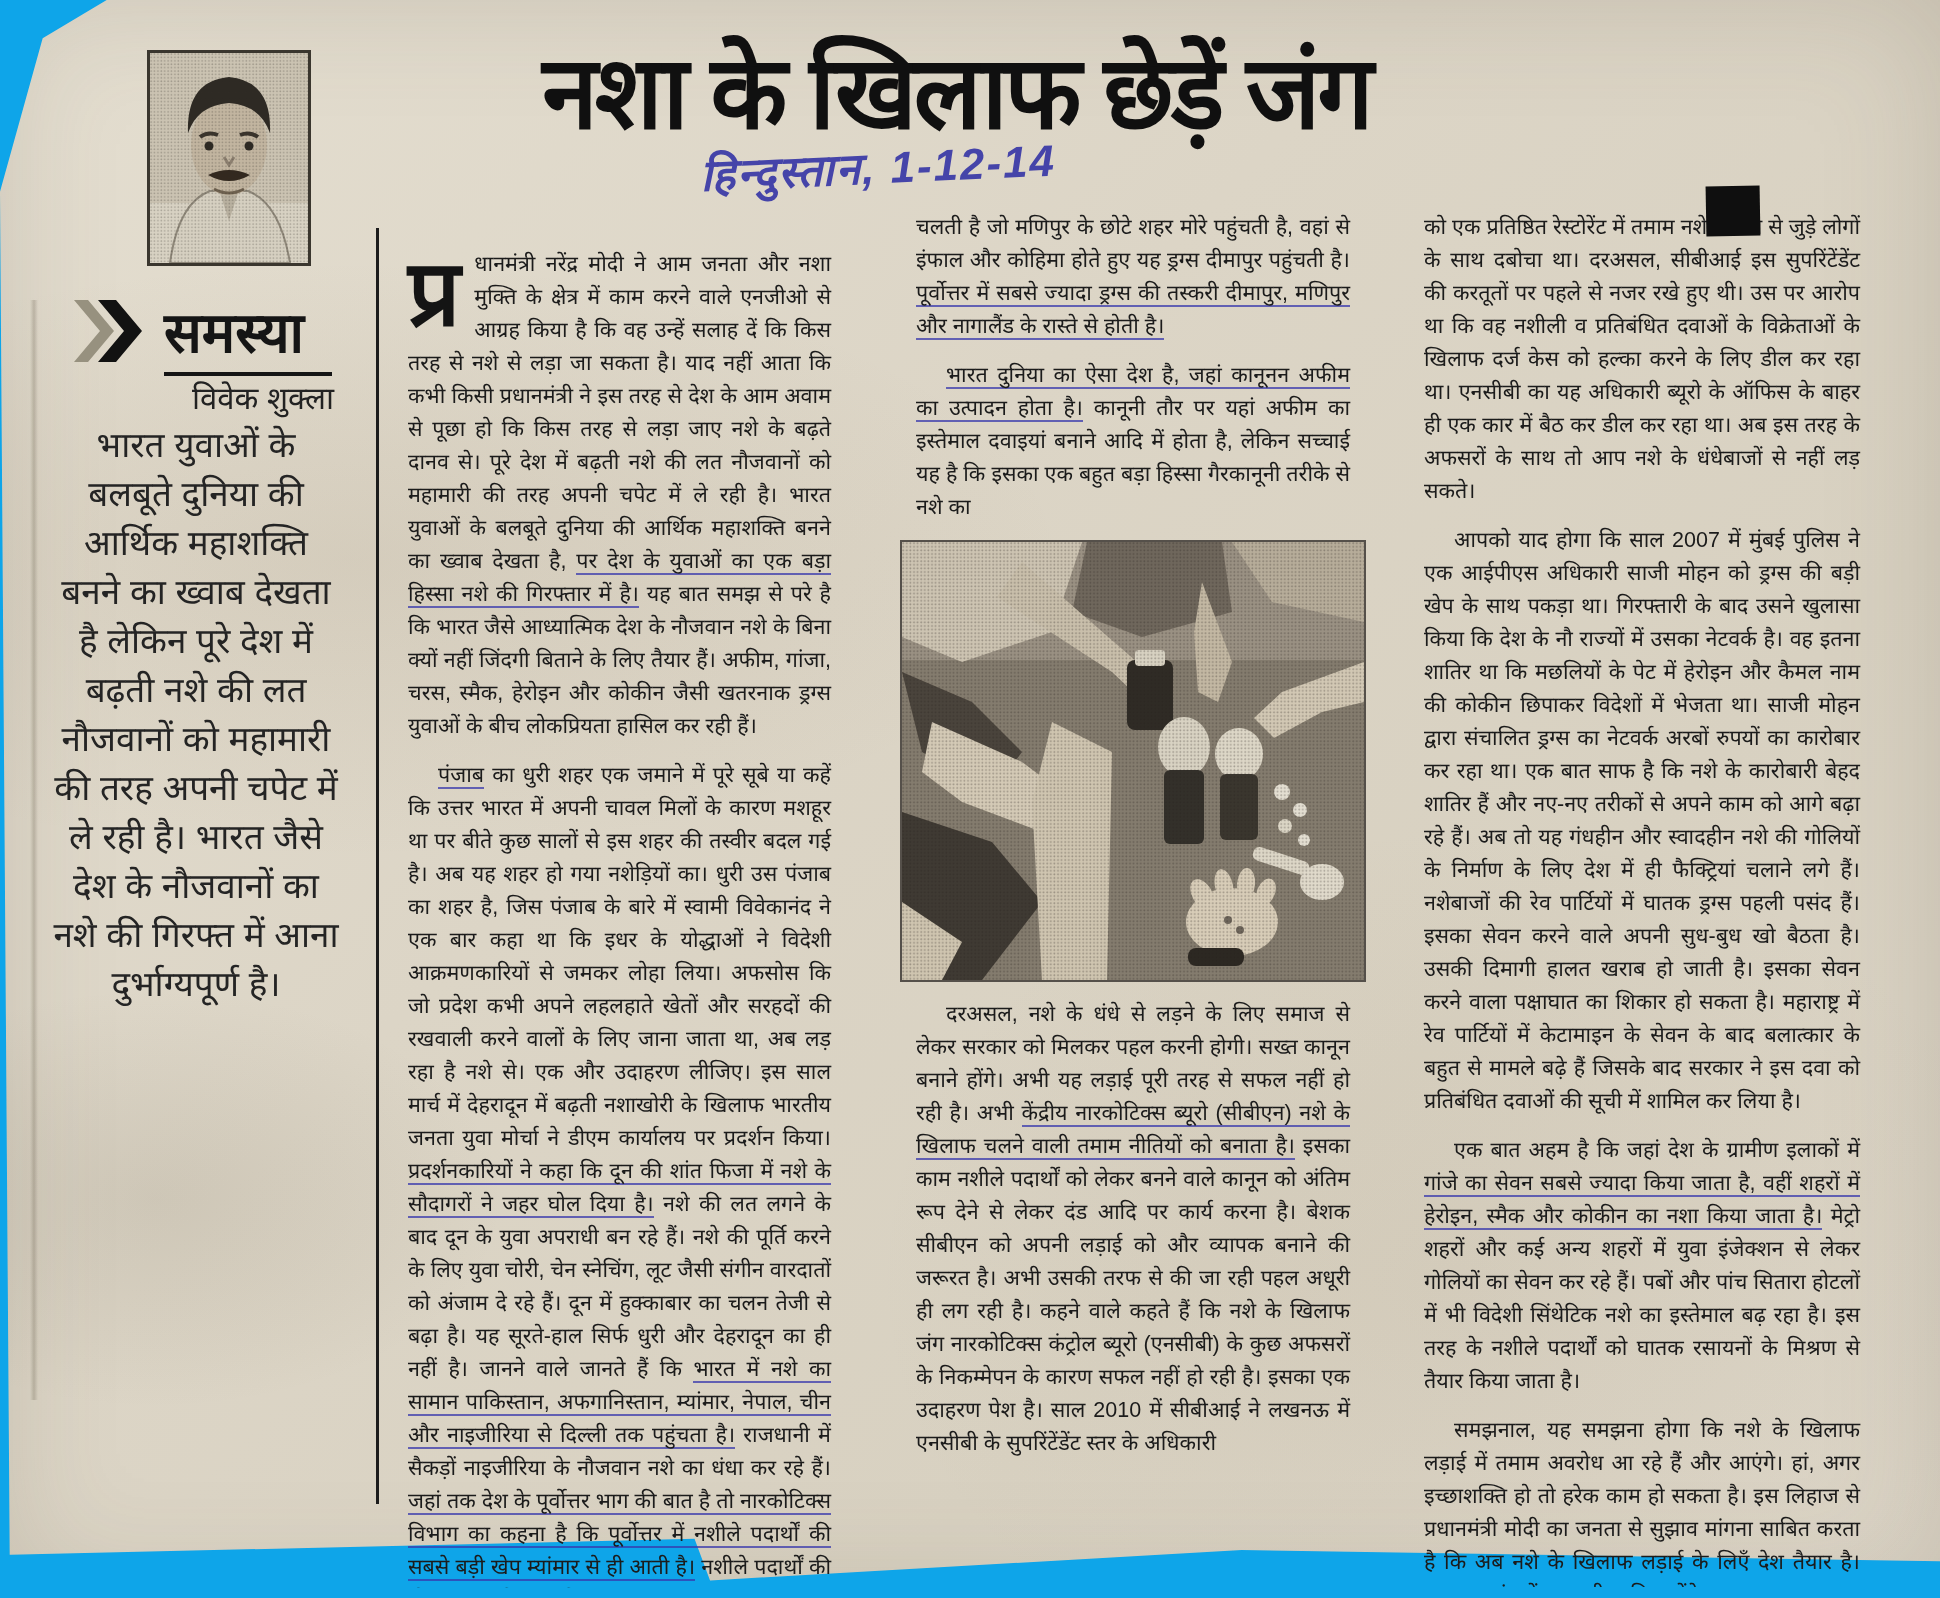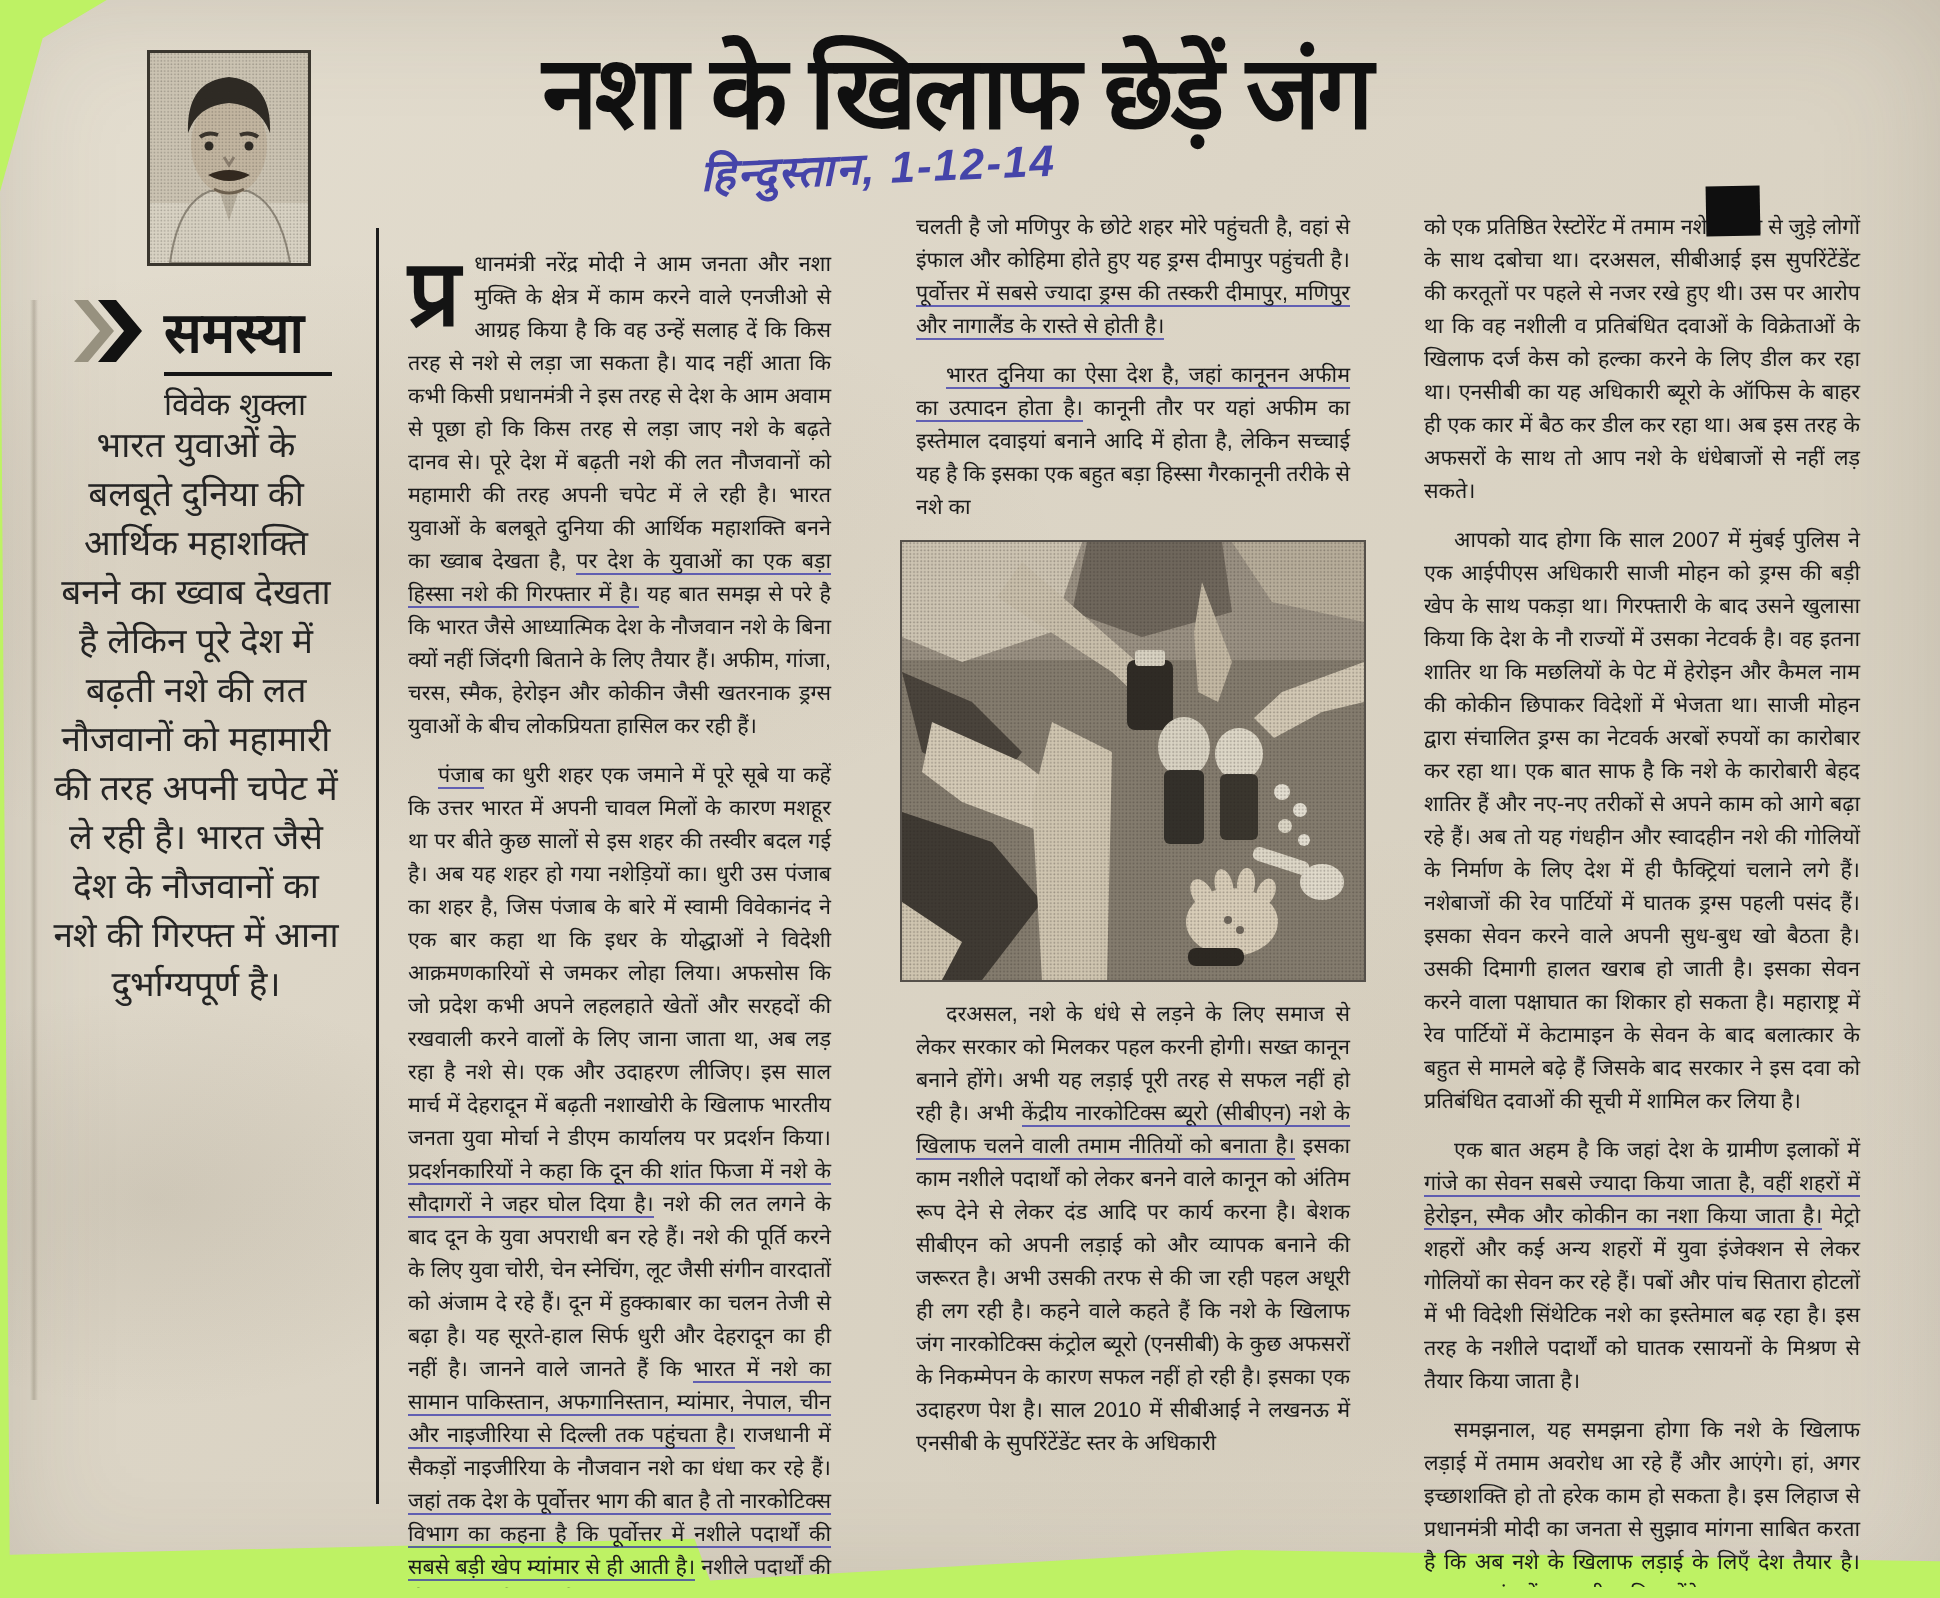--- a/index.html
+++ b/index.html
@@ -1,16 +1,16 @@
 <!DOCTYPE html>
 <html lang="hi"><head>
 <meta charset="utf-8">
 <style>
   html,body{margin:0;padding:0;background:#f7f6f3;}
-  #page{position:relative;width:1940px;height:1598px;background:#bef264;overflow:hidden;
+  #page{position:relative;width:1940px;height:1598px;background:#0ea5e9;overflow:hidden;
         font-family:"Liberation Sans","DejaVu Sans",sans-serif;color:#1b1b1b;}
   #paper{position:absolute;inset:0;
     background:
       radial-gradient(1200px 500px at 18% 35%, rgba(120,100,70,.10), rgba(0,0,0,0) 60%),
       radial-gradient(900px 700px at 75% 80%, rgba(140,120,90,.08), rgba(0,0,0,0) 65%),
       radial-gradient(500px 300px at 8% 75%, rgba(100,90,70,.12), rgba(0,0,0,0) 70%),
       linear-gradient(135deg,#e4ded0 0%,#dcd5c6 40%,#d8d1c1 70%,#ddd6c8 100%);
     clip-path:polygon(5.5% 0,100% 0,100% 97.7%,64% 97%,36.6% 98.9%,35.8% 96.3%,0.5% 97.3%,0 12%,2.2% 2.4%);
     box-shadow:inset 0 0 120px rgba(90,80,60,.18);}
   
@@ -21,21 +21,21 @@
     font-size:44px;color:#3535a6;font-style:italic;font-weight:bold;
     transform:rotate(-2.5deg);letter-spacing:2px;opacity:.9;}
   
   .author-photo{position:absolute;left:147px;top:50px;width:158px;height:210px;
     border:3px solid #3a362e;box-shadow:0 0 0 2px #cfc8b8 inset;background:#c9c1b1;}
   .author-photo svg{display:block;width:100%;height:100%;}
   .section-head{position:absolute;left:72px;top:292px;width:262px;}
   .chevron{position:absolute;left:0;top:6px;width:88px;height:66px;}
   .section-label{margin-left:92px;font-size:56px;font-weight:bold;color:#151515;
     border-bottom:4px solid #151515;padding-bottom:4px;display:block;width:168px;}
-  .author-name{margin-left:92px;display:block;font-size:31px;color:#222;padding-top:6px;}
+  .author-name{margin-left:92px;display:block;font-size:31px;color:#222;text-align:right;}
   .pull-quote{position:absolute;left:50px;top:420px;width:292px;height:660px;
     font-size:35px;line-height:49px;color:#242424;text-align:center;font-weight:400;}
   
   .vrule{position:absolute;left:376px;top:228px;width:3px;height:1276px;background:#1c1c1c;}
   .col{position:absolute;top:195px;height:1392px;overflow:hidden;
     font-size:21.5px;line-height:33px;text-align:justify;color:#1b1b1b;}
   #col1{left:392px;width:455px;top:232px;height:1356px;}
   #col2{left:900px;width:466px;}
   #col3{left:1408px;width:468px;}
   .para{margin:16px;}

